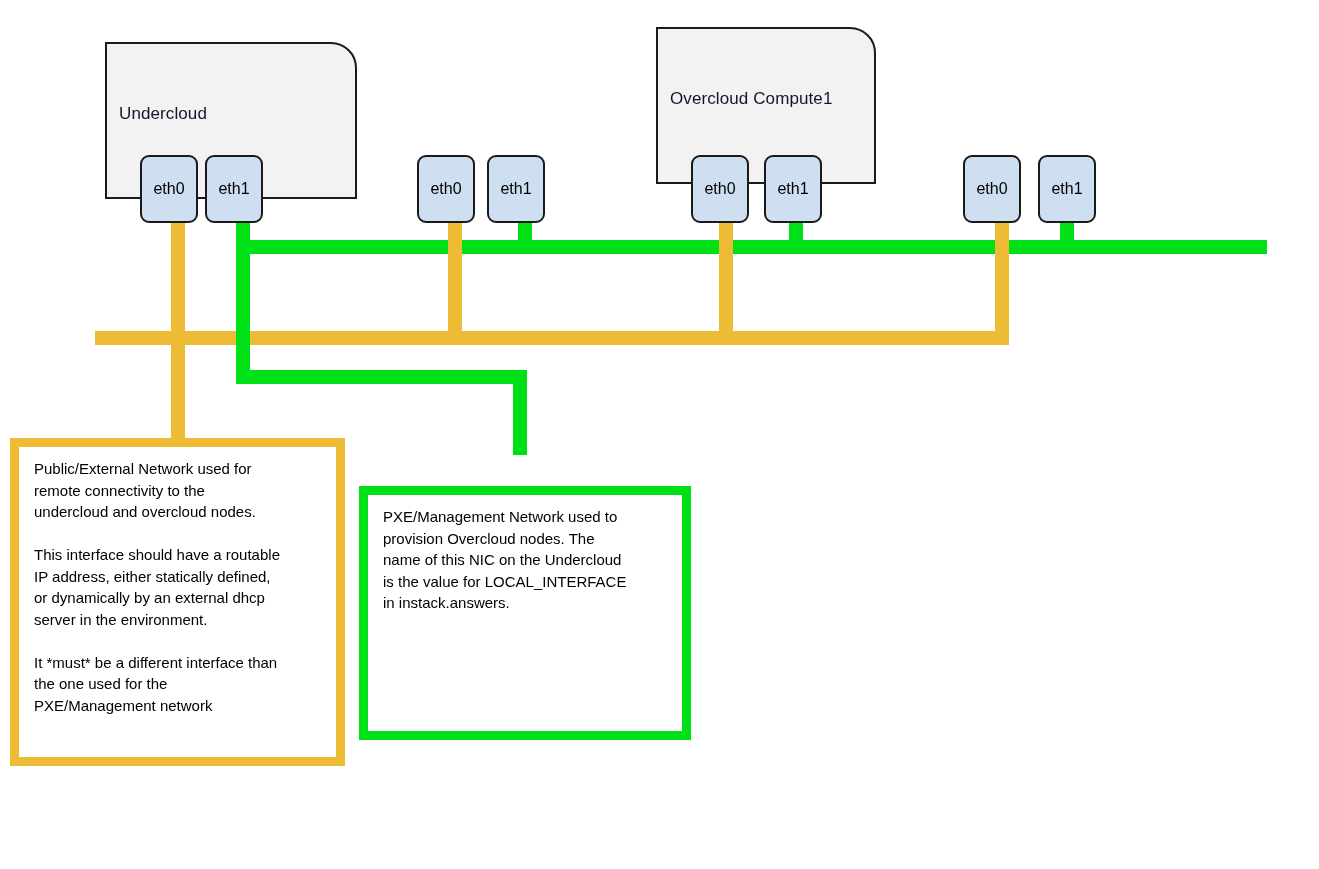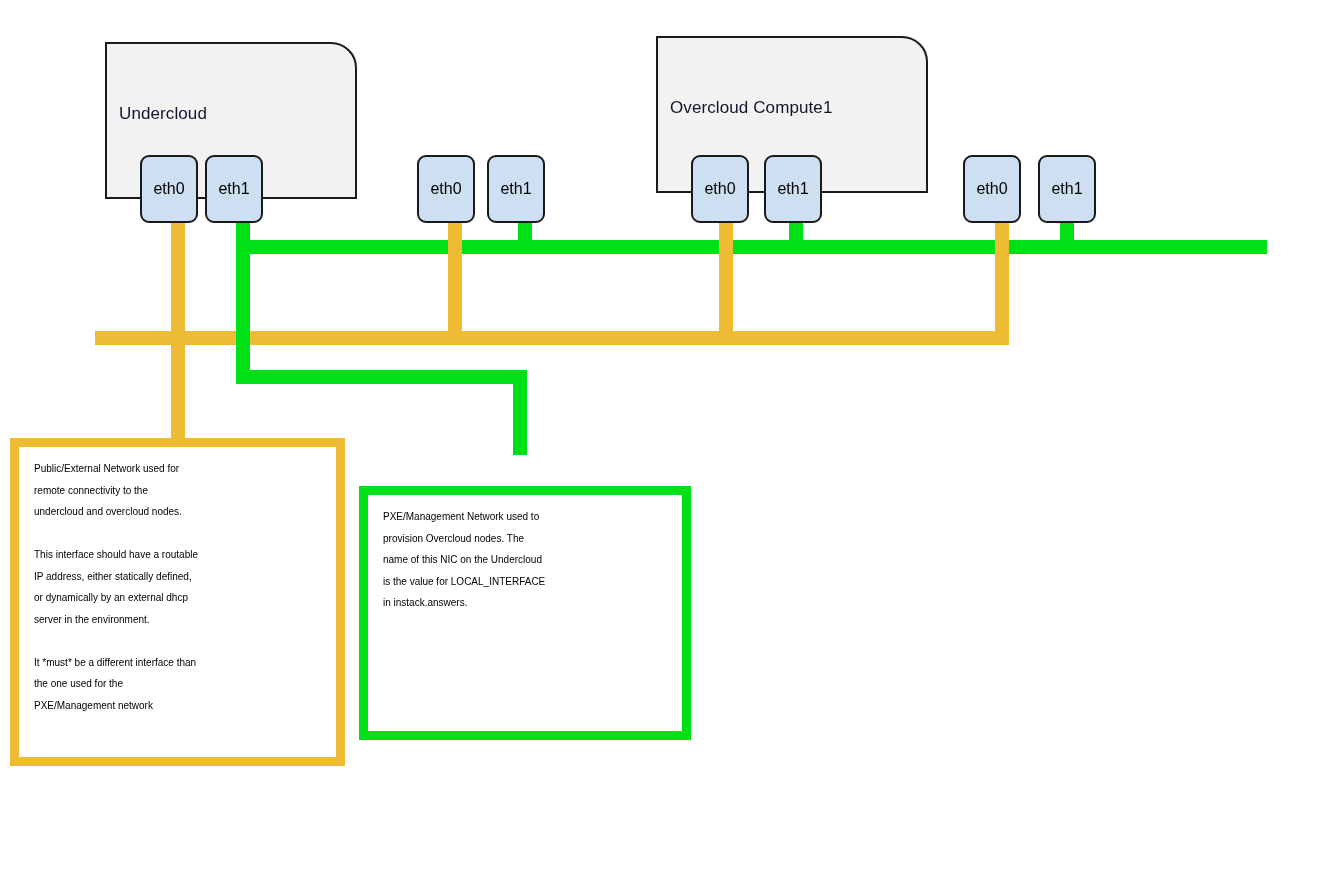--- a/index.html
+++ b/index.html
@@ -76,21 +76,21 @@
     background: #ffffff;
     z-index: 8;
   }
   .callout-yellow { border: 9px solid #eebc34; }
   .callout-green  { border: 9px solid #00e016; }
   .callout-text {
     position: absolute;
     left: 15px;
     top: 11px;
     right: 8px;
-    font-size: 10px;
+    font-size: 15px;
     line-height: 21.5px;
     color: #000000;
     white-space: pre-wrap;
   }
 </style>
 </head>
 <body>
 
 <div id="canvas">
 
@@ -128,21 +128,21 @@
     <span class="nic-label">eth1</span>
   </div>
 
   <div class="nic-box" style="left:417px; top:155px;">
     <span class="nic-label">eth0</span>
   </div>
   <div class="nic-box" style="left:487px; top:155px;">
     <span class="nic-label">eth1</span>
   </div>
 
-  <div class="node-box" style="left:656px; top:36px; width:272px; height:157px;">
+  <div class="node-box" style="left:656px; top:27px; width:220px; height:157px;">
     <div class="node-label">Overcloud Compute1</div>
   </div>
   <div class="nic-box" style="left:691px; top:155px;">
     <span class="nic-label">eth0</span>
   </div>
   <div class="nic-box" style="left:764px; top:155px;">
     <span class="nic-label">eth1</span>
   </div>
 
   <div class="nic-box" style="left:963px; top:155px;">

